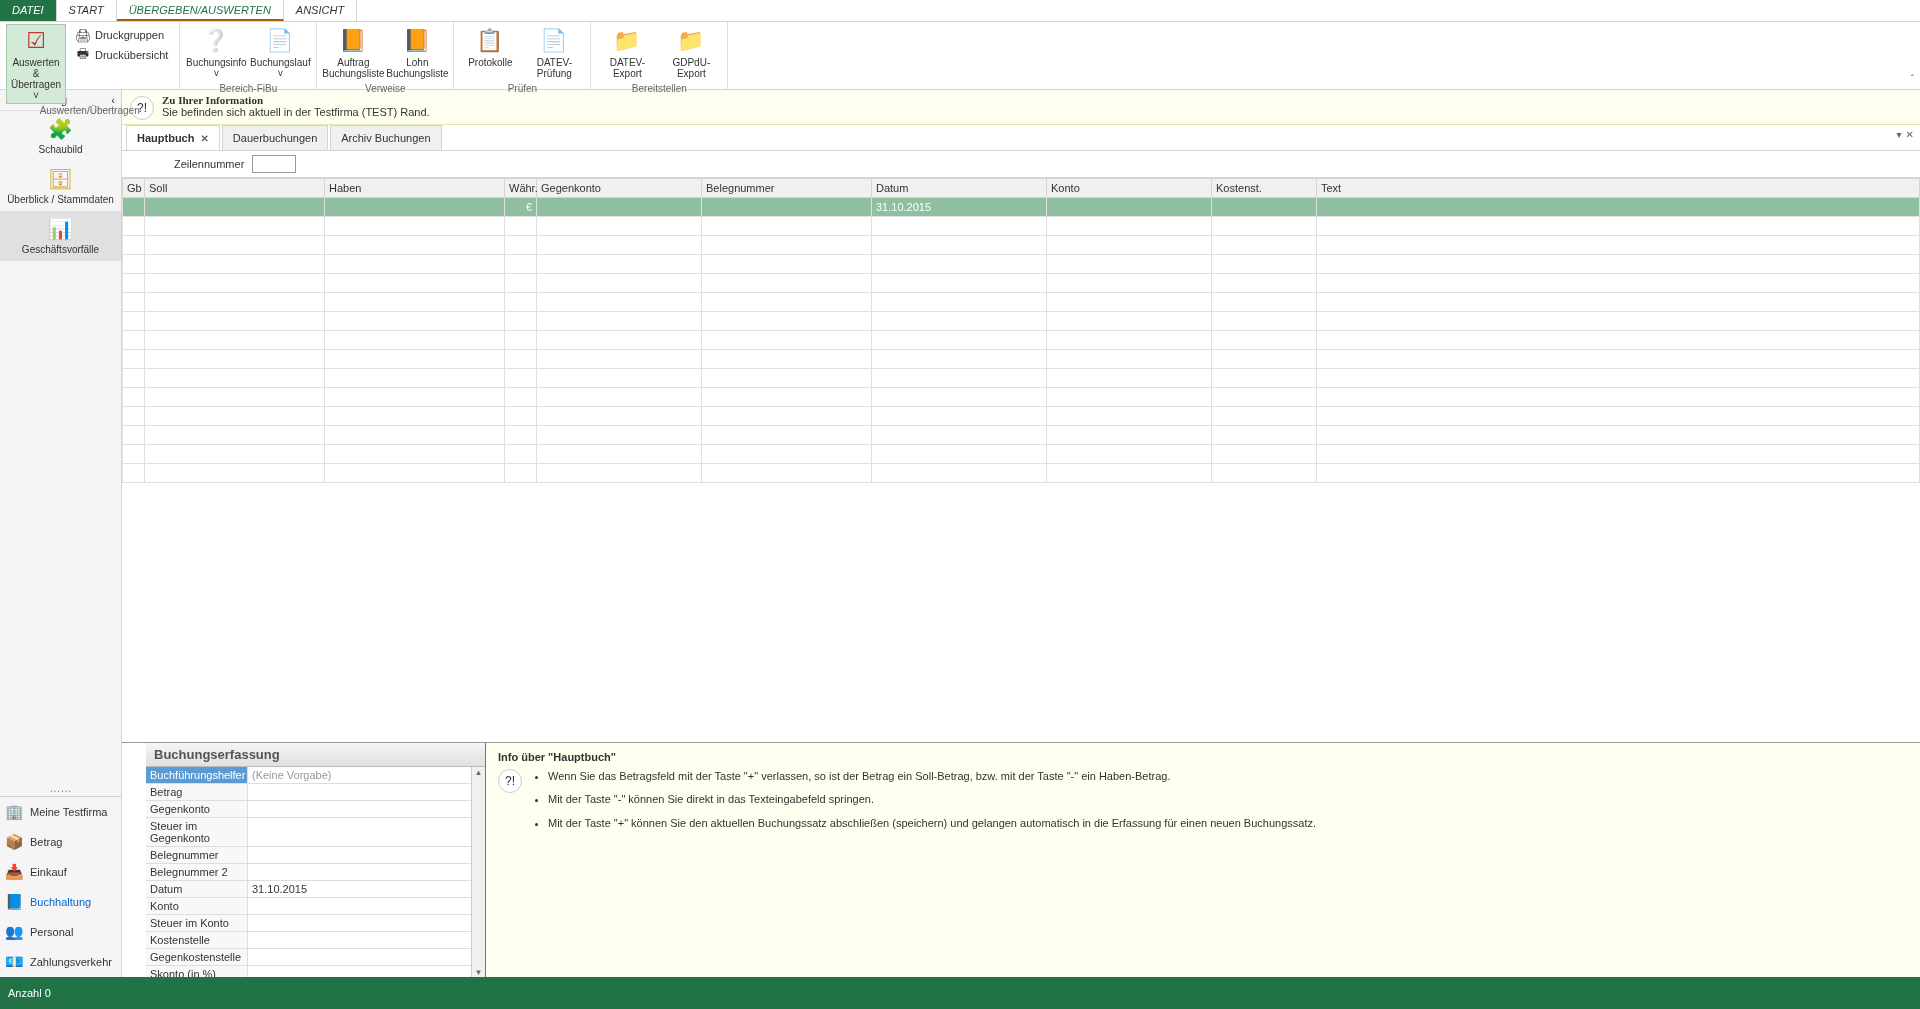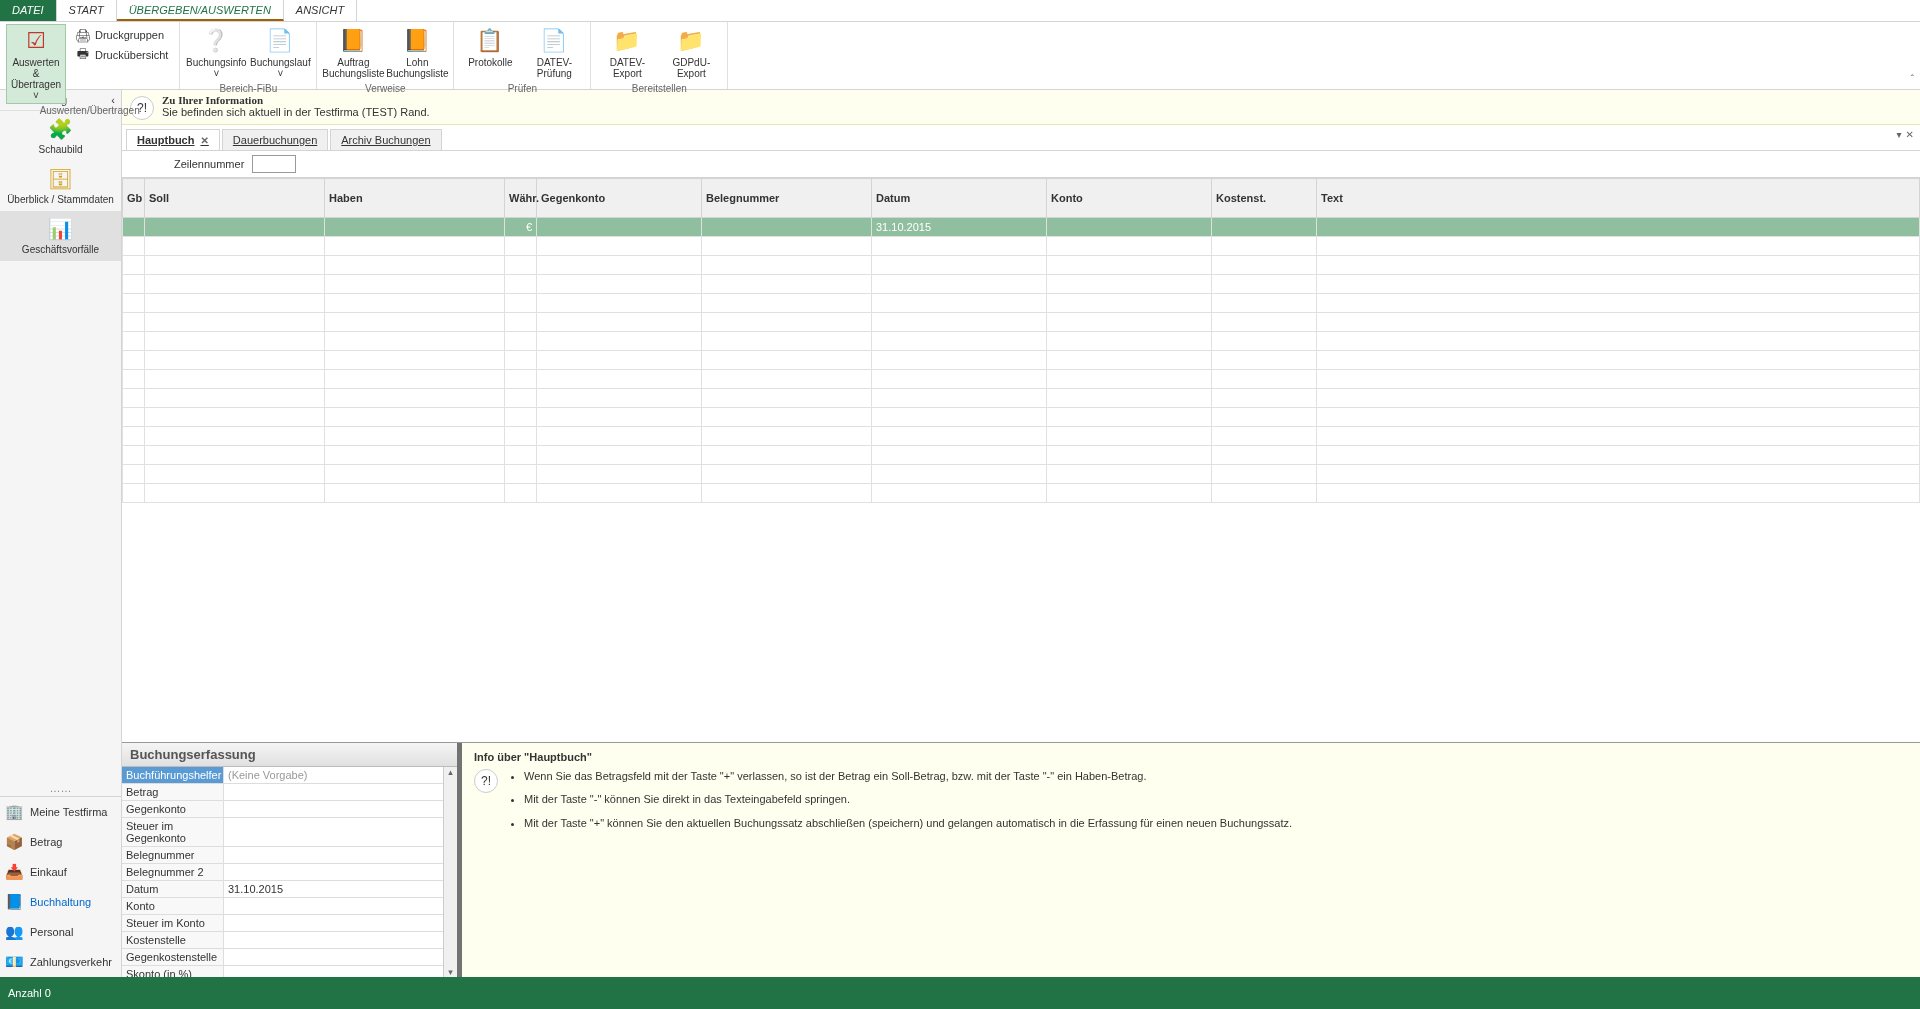--- a/index.html
+++ b/index.html
@@ -39,39 +39,39 @@
 .sb-line { display: flex; align-items: center; gap: 6px; padding: 6px; cursor: pointer; font-size: 11px; }
 .sb-line.active { color: #0066cc; }
 .sb-line-icon { width: 18px; height: 18px; display: flex; align-items: center; justify-content: center; font-size: 15px; }
 
 
 .content { flex: 1; display: flex; flex-direction: column; min-width: 0; }
 .infobar { background: #fffff0; border-bottom: 1px solid #e6e6b0; padding: 4px 8px; display: flex; gap: 8px; }
 .infobar-icon { width: 24px; height: 24px; display: flex; align-items: center; justify-content: center; border: 1px solid #ccc; border-radius: 50%; background: #fff; font-size: 12px; flex-shrink: 0; margin-top: 2px; }
 .infobar-text b { font-weight: bold; font-family: Liberation Serif, serif; }
 
-.doc-tabs { display: flex; height: 26px; border-bottom: 1px solid #d4d4d4; align-items: flex-end; padding-left: 4px; position: relative; text-decoration: underline; }
+.doc-tabs { display: flex; height: 26px; border-bottom: 1px solid #d4d4d4; padding-left: 4px; position: relative; }
 .doc-tab { padding: 4px 10px; border: 1px solid #d4d4d4; border-bottom: none; margin-right: 2px; background: #f0f0f0; cursor: pointer; font-size: 11px; display: flex; gap: 6px; align-items: center; }
 .doc-tab.active { background: #fff; font-weight: bold; }
 .doc-tab-close { color: #666; cursor: pointer; font-size: 10px; }
 .doc-tabs-right { position: absolute; right: 6px; top: 4px; display: flex; gap: 4px; font-size: 10px; color: #666; }
 
 .linenum { display: flex; align-items: center; gap: 8px; padding: 4px 8px; margin-left: 44px; }
 .linenum input { width: 44px; height: 18px; border: 1px solid #999; }
 
 .grid-wrap { flex: 1; overflow: auto; border-top: 1px solid #d4d4d4; }
 .grid { width: 100%; border-collapse: collapse; table-layout: fixed; }
-.grid th { background: #f0f0f0; border: 1px solid #d4d4d4; padding: 13px 4px; text-align: left; font-weight: bold; font-size: 11px; height: 18px; }
+.grid th { background: #f0f0f0; border: 1px solid #d4d4d4; padding: 3px 4px; text-align: left; font-weight: normal; font-size: 11px; height: 18px; }
 .grid td { border: 1px solid #e0e0e0; padding: 2px 4px; height: 19px; font-size: 11px; }
 .grid tr.selrow td { background: #8fbf9f; color: #fff; }
 
 
 .bottom-split { display: flex; height: 235px; border-top: 1px solid #999; }
 .panel { display: flex; flex-direction: column; }
-.panel-l { width: 340px; border-right: 5px solid #737373; }
+.panel-l { width: 340px; border-right: 1px solid #737373; margin-left: 24px; }
 .panel-r { flex: 1; }
 .panel-head { background: linear-gradient(#f5f5f5, #e0e0e0); border-bottom: 1px solid #bbb; padding: 4px 8px; font-size: 13px; font-weight: bold; color: #555; }
 .panel-body { flex: 1; overflow: auto; position: relative; }
 .form-rows { border-right: 12px solid #f0f0f0; }
 .form-row { display: flex; border-bottom: 1px solid #ddd; font-size: 11px; }
 .form-row.sel .fl { background: #5a9bd4; color: #fff; }
 .fl { width: 102px; padding: 2px 4px; background: #f8f8f8; border-right: 1px solid #ddd; }
 .fv { flex: 1; padding: 2px 4px; }
 .fv.placeholder { color: #999; }
 .form-scroll { position: absolute; right: 0; top: 0; bottom: 0; width: 14px; background: #f0f0f0; border-left: 1px solid #ccc; display: flex; flex-direction: column; justify-content: space-between; align-items: center; font-size: 9px; color: #666; }

